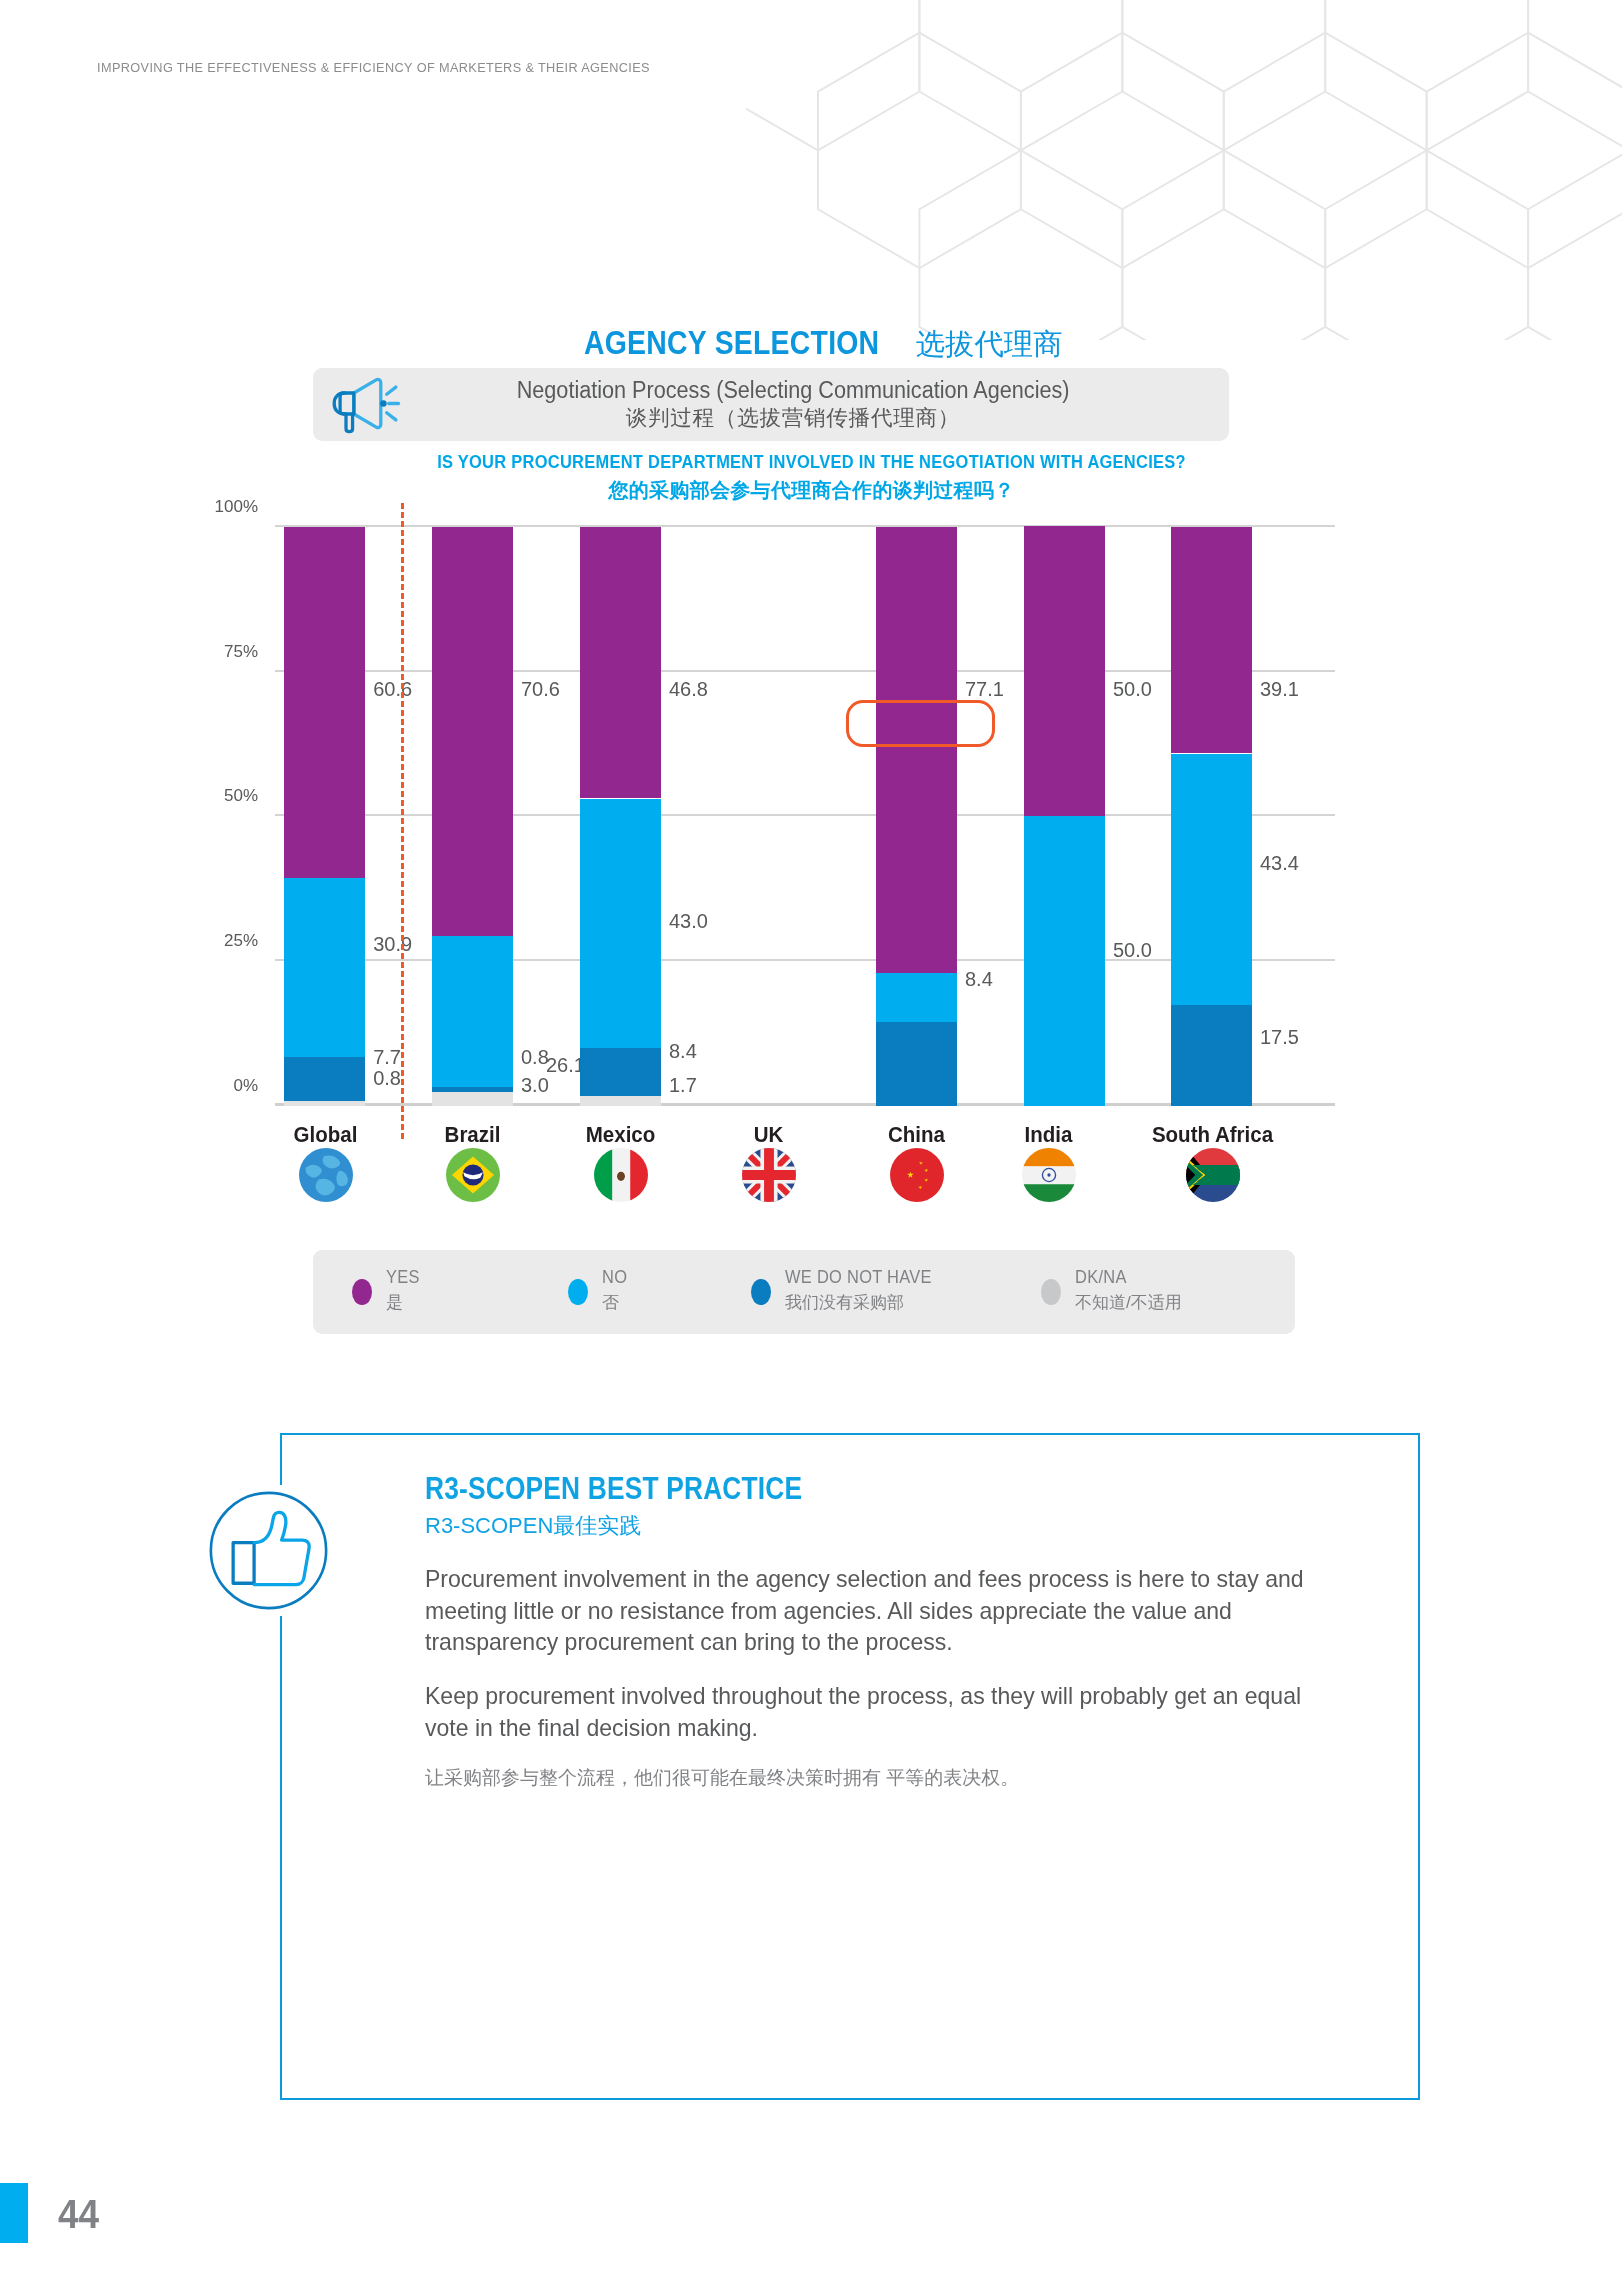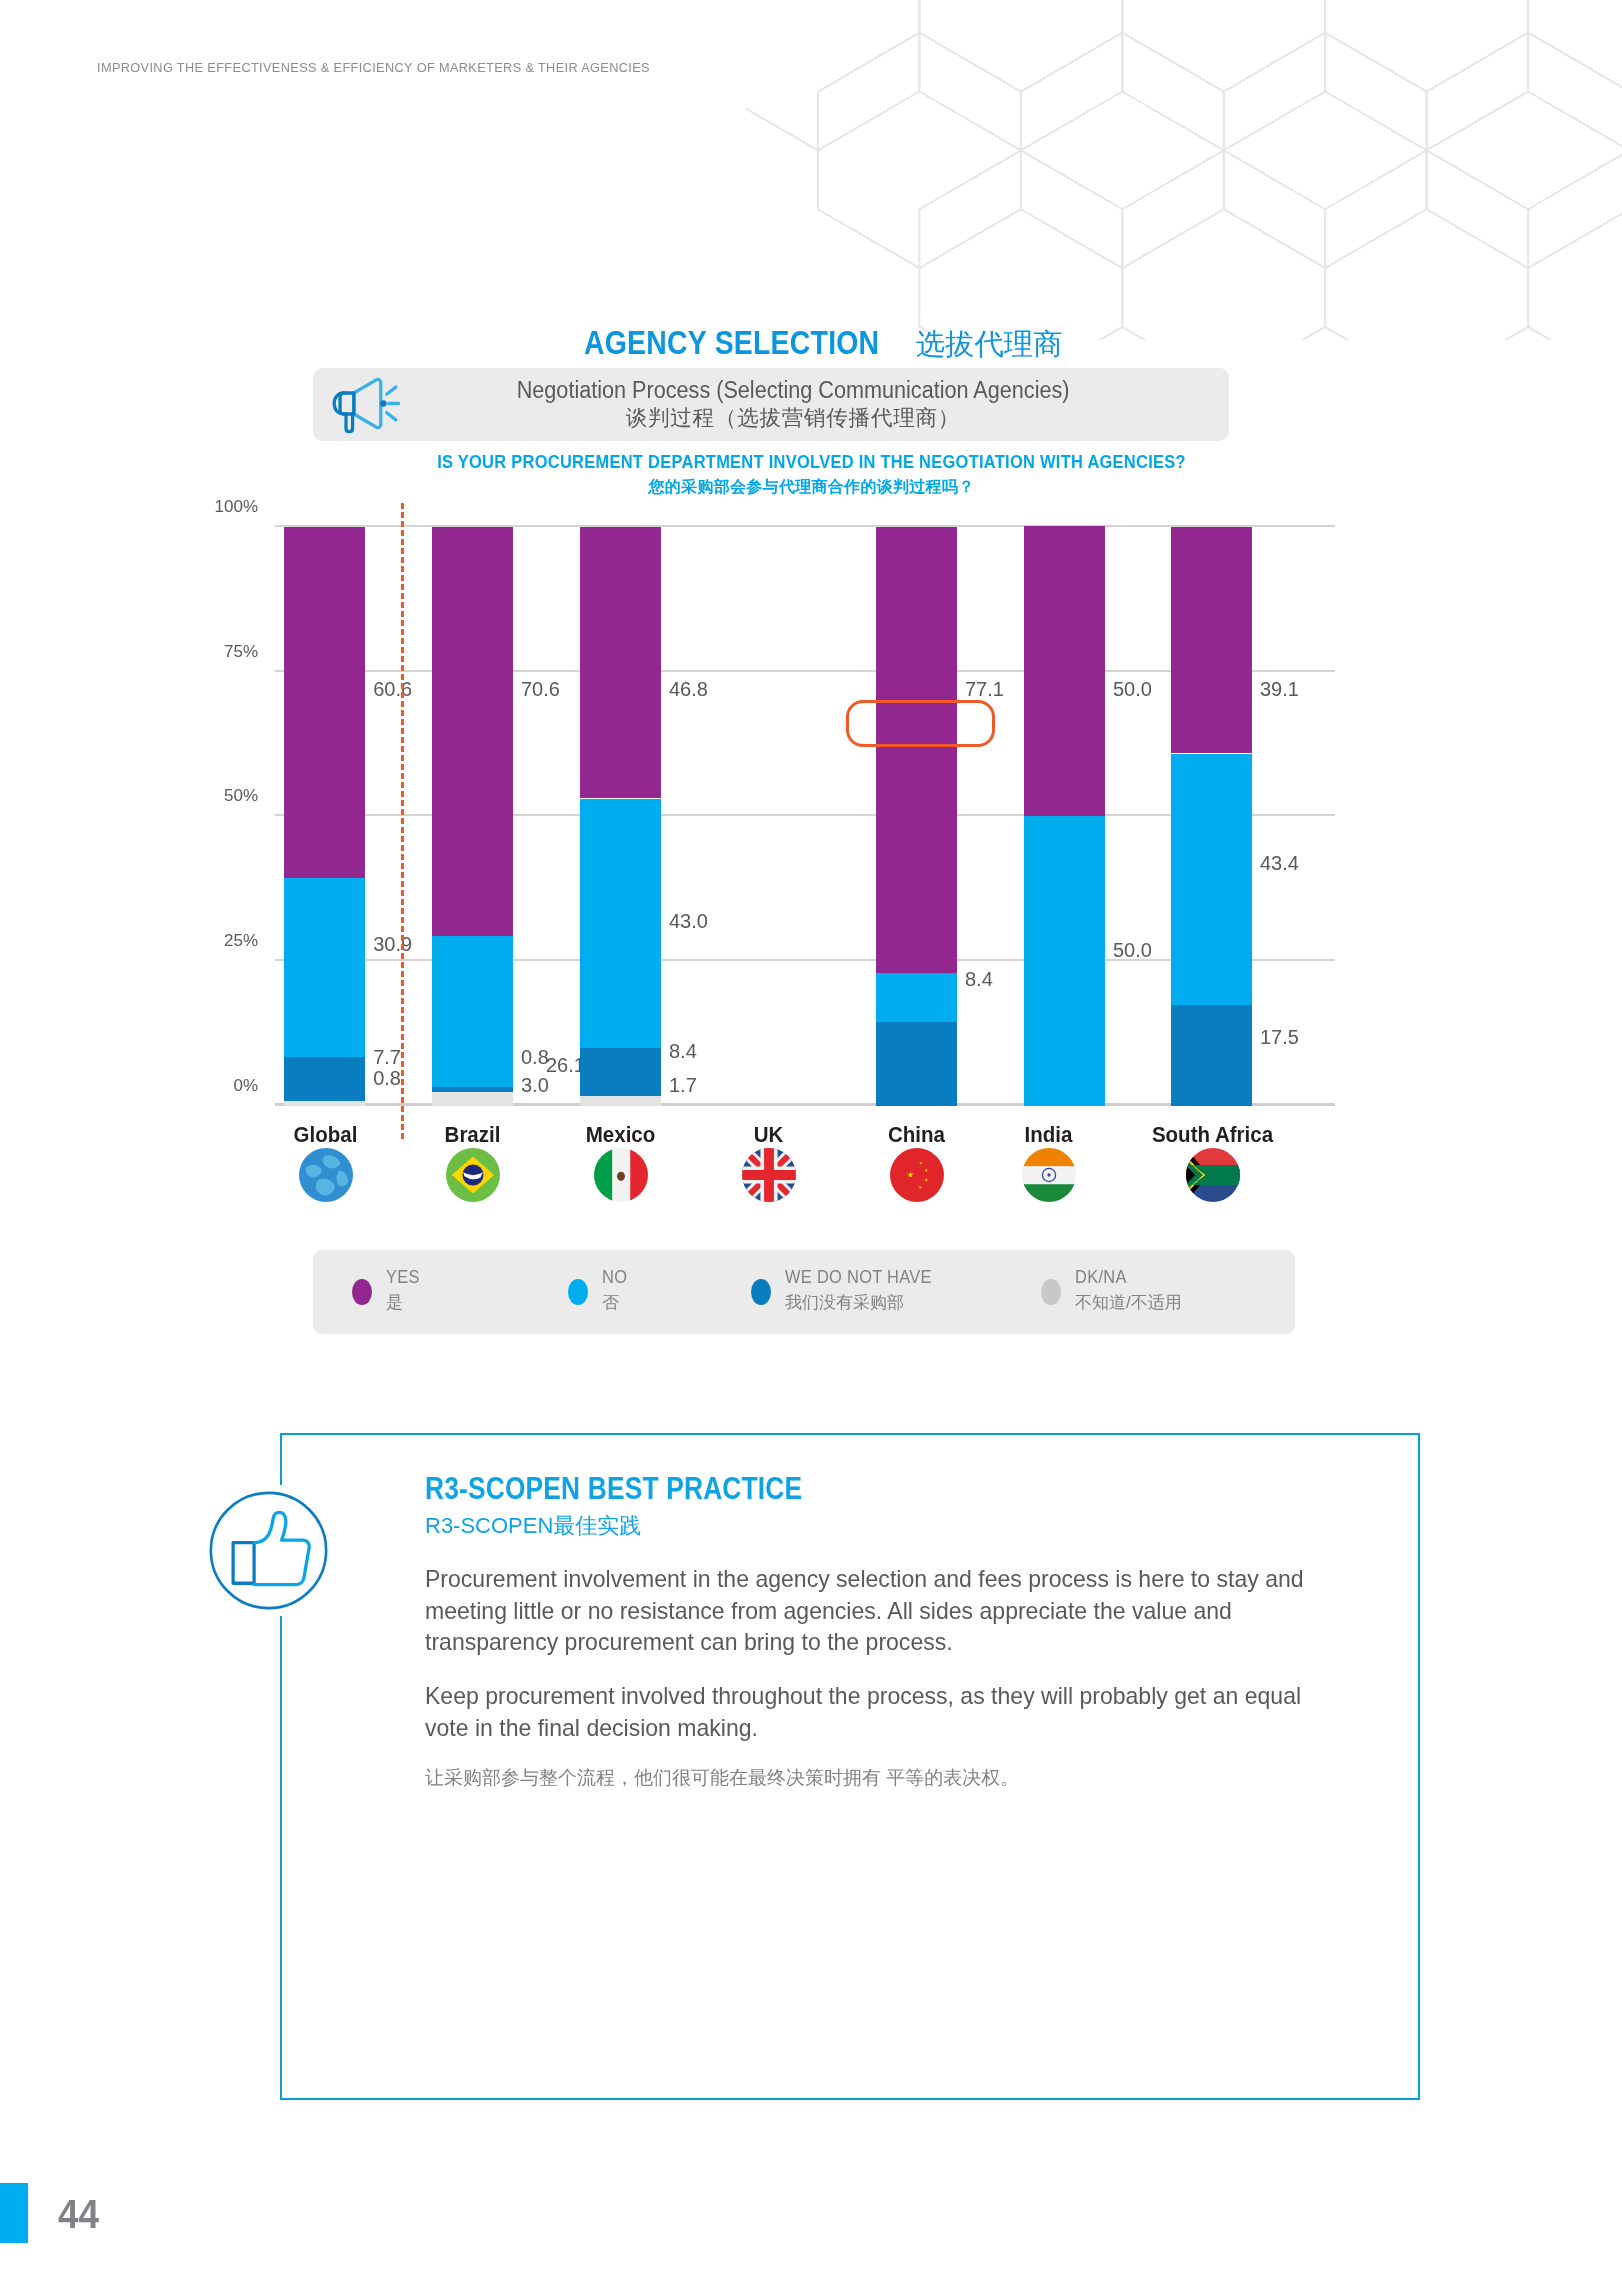--- a/index.html
+++ b/index.html
@@ -84,21 +84,21 @@
     text-align: center;
   }
   #question .q-en {
     display: block;
     font-size: 17.7px; font-weight: bold; color: #00a7e7;
     letter-spacing: 0.3px;
     font-family: "Liberation Sans Narrow", "Liberation Sans", sans-serif;
     transform: scaleX(0.93); transform-origin: center;
   }
   #question .q-zh {
-    display: block; font-size: 16px; font-weight: bold; color: #00a7e7;
+    display: block; font-size: 20px; font-weight: bold; color: #00a7e7;
     margin-top: 3.9px; letter-spacing: 0.3px;
   }
 
   
   #chart-area {
     position: absolute;
     left: 190px; top: 514px;
     width: 1158px; height: 726px;
   }
   #plot {

